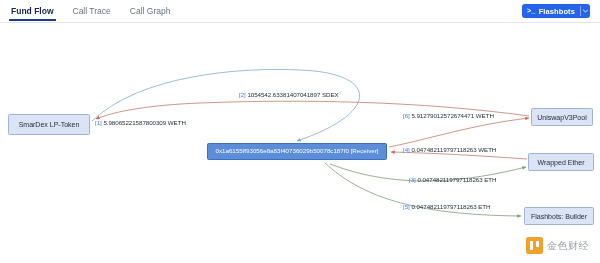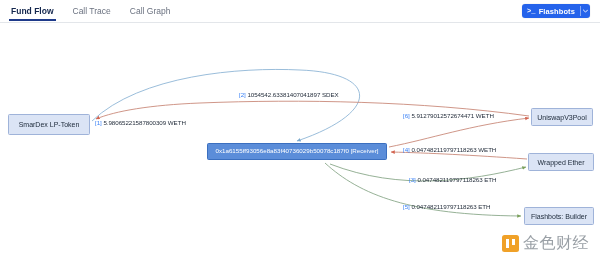--- a/index.html
+++ b/index.html
@@ -164,21 +164,21 @@
     background: #fff;
   }
   .wm-logo::after {
     content: "";
     position: absolute;
     left: 9.5px; top: 4px;
     width: 3.5px; height: 6px;
     background: #fff;
   }
   .wm-text {
-    font-size: 16px;
+    font-size: 10px;
     color: #9aa0a6;
     letter-spacing: .5px;
     font-family: Liberation Serif, serif;
     white-space: nowrap;
   }
 </style>
 </head>
 <body>
 
 <div class="tabbar">

